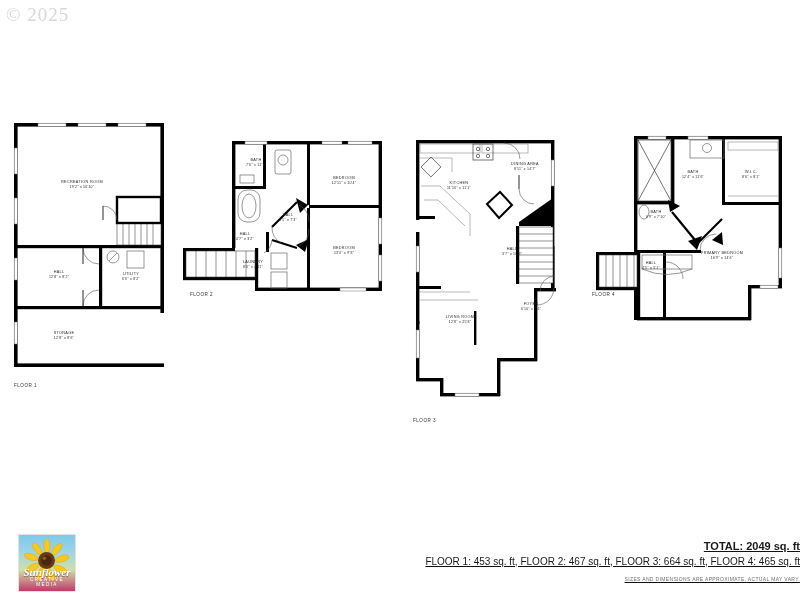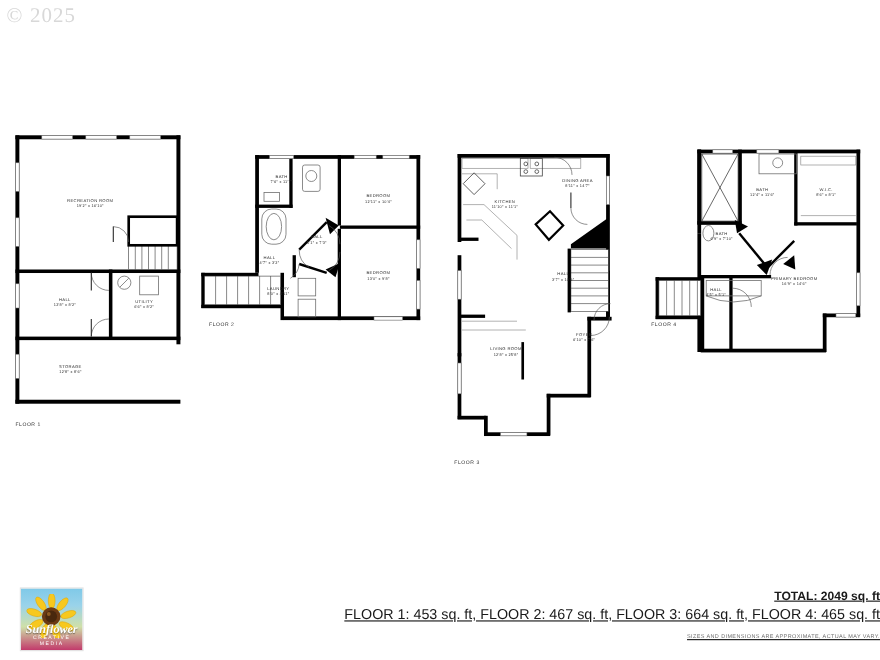--- a/index.html
+++ b/index.html
@@ -28,21 +28,21 @@
   .rlabel .dm{display:block;font-size:3.5px;}
   .floorcap{
     position:absolute;font-size:4.6px;letter-spacing:.5px;color:#333;
     white-space:nowrap;
   }
   
   .footer{
     position:absolute;left:0;right:0;bottom:18px;text-align:right;text-decoration:underline;
   }
   .f-total{font-size:11px;font-weight:bold;color:#1a1a1a;line-height:1.5;}
-  .f-line{font-size:13px;color:#1a1a1a;line-height:1.45;}
+  .f-line{font-size:10px;color:#1a1a1a;line-height:1.45;}
   .f-disc{font-size:5px;color:#6e6e6e;letter-spacing:.35px;margin-top:7px;}
   
   .logo{
     position:absolute;left:18px;bottom:8px;width:56px;height:56px;
     background:linear-gradient(180deg,#7fc9e8 0%,#9ad3ea 28%,#cfe0a8 62%,#c23a6b 100%);
     border:1px solid #e2e2e2;overflow:hidden;
   }
   .logo .petals{position:absolute;left:50%;top:44%;width:46px;height:40px;transform:translate(-50%,-50%);}
   .logo .ltxt1{
     position:absolute;left:0;right:0;bottom:13px;text-align:center;

